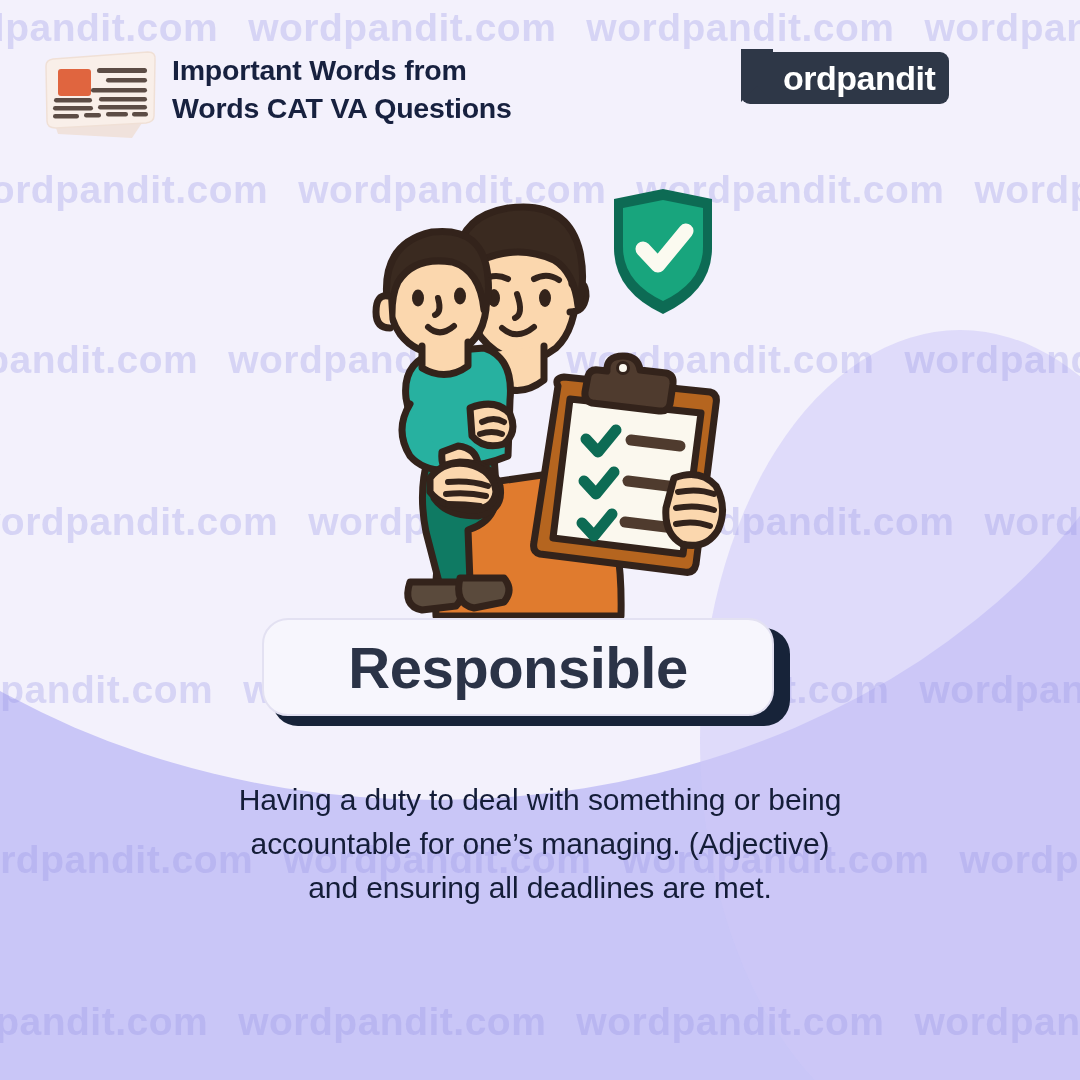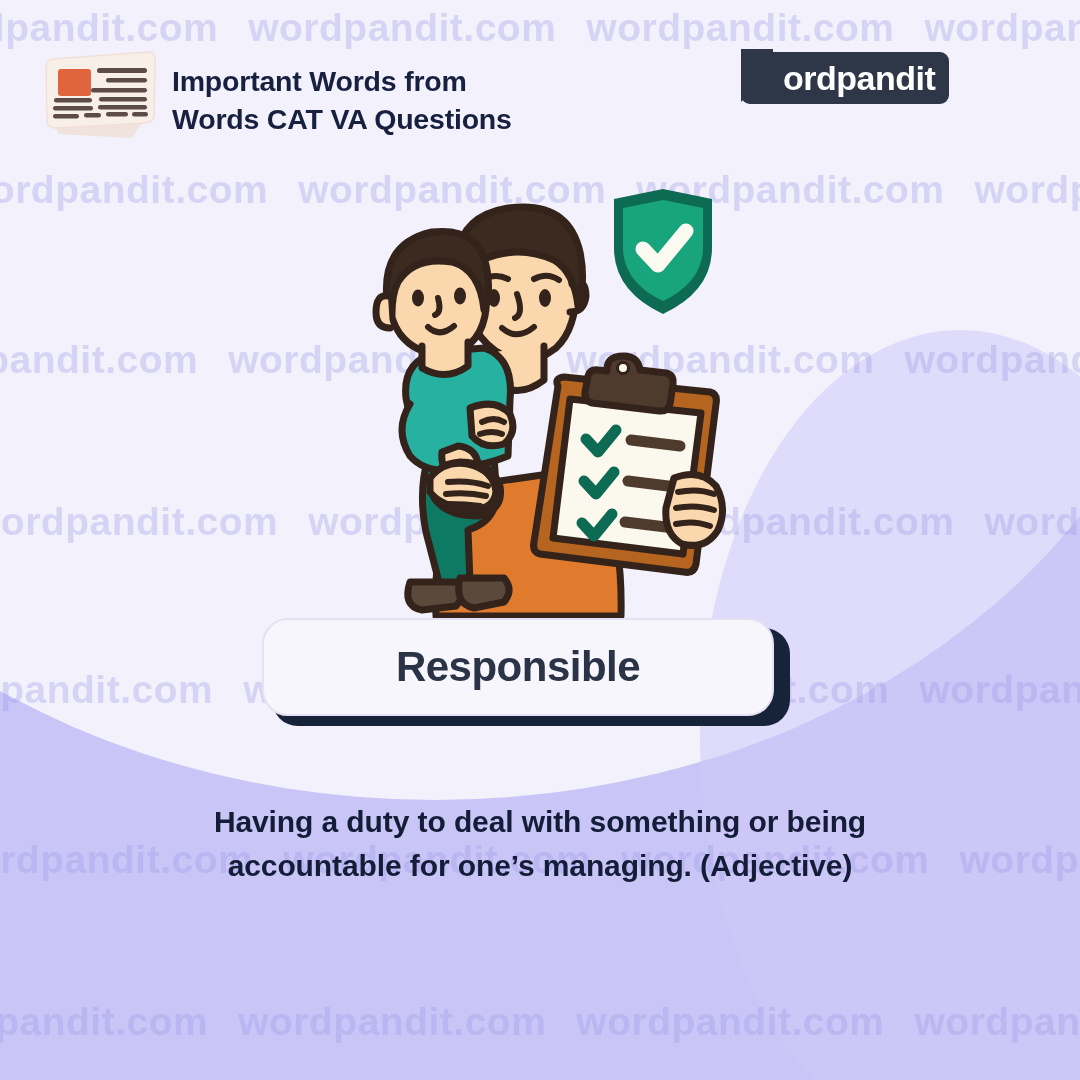--- a/index.html
+++ b/index.html
@@ -78,21 +78,20 @@
   .header-title {
     position: absolute;
     left: 172px;
     top: 52px;
     width: 430px;
     font-size: 28.5px;
     font-weight: 700;
     line-height: 1.32;
     color: #17213f;
     letter-spacing: -0.2px;
-    margin-top: 11px;
   }
   .header-title .line { display: block; }
 
   .logo {
     position: absolute;
     left: 727px;
     top: 46px;
     width: 228px;
     height: 64px;
   }
@@ -127,39 +126,38 @@
     width: 508px;
     height: 94px;
     border-radius: 26px;
     background: #f7f6fd;
     border: 2px solid #e3e1f2;
     display: flex;
     align-items: center;
     justify-content: center;
   }
   .word-card-text {
-    font-size: 42px;
+    font-size: 58px;
     font-weight: 700;
     color: #2b3347;
     letter-spacing: -0.5px;
   }
 
   
   .definition {
     position: absolute;
     left: 20px;
     top: 778px;
     width: 1040px;
     text-align: center;
     color: #141d38;
     font-size: 30px;
-    font-weight: 700;
+    font-weight: 400;
     line-height: 1.47;
     letter-spacing: -0.1px;
-    margin-top: 22px;
   }
   .definition .d-line { display: block; }
 </style>
 </head>
 <body>
 
 <div id="canvas">
 
   <div class="bg-base"></div>
   <div class="bg-blob"></div>
@@ -304,15 +302,16 @@
   <div class="word-card-wrap">
     <div class="word-card-shadow"></div>
     <div class="word-card">
       <span class="word-card-text">Responsible</span>
     </div>
   </div>
 
   <div class="definition">
     <span class="d-line">Having a duty to deal with something or being</span>
     <span class="d-line">accountable for one’s managing. (Adjective)</span>
+    <span class="d-line">and ensuring all deadlines are met.</span>
   </div>
 
 </div>
 
 </body></html>

